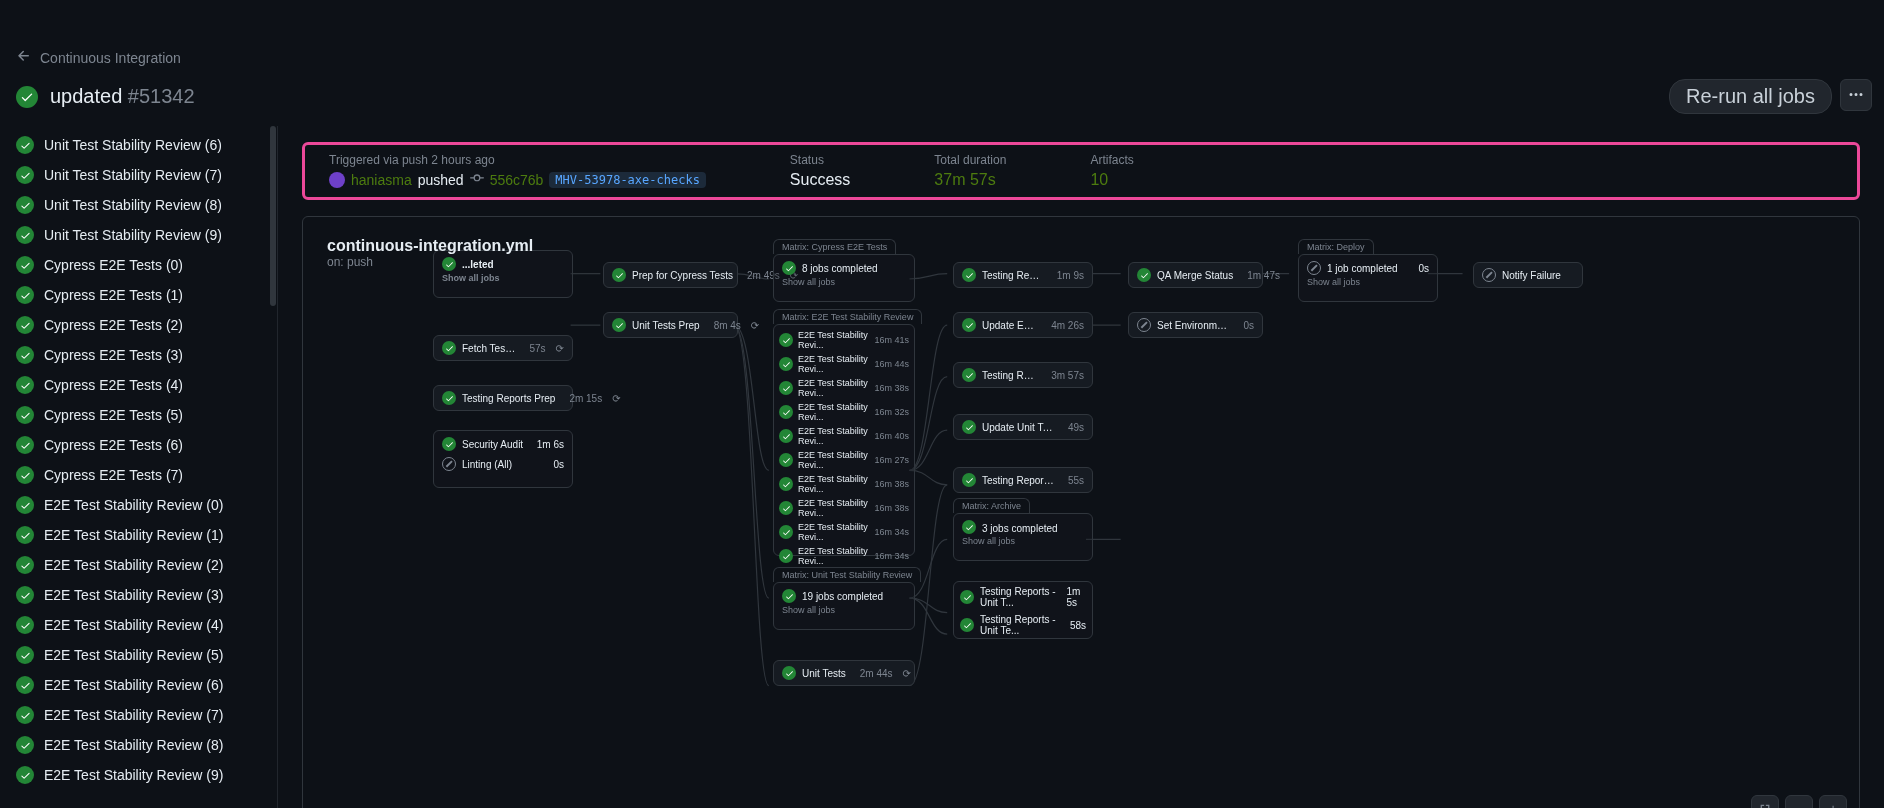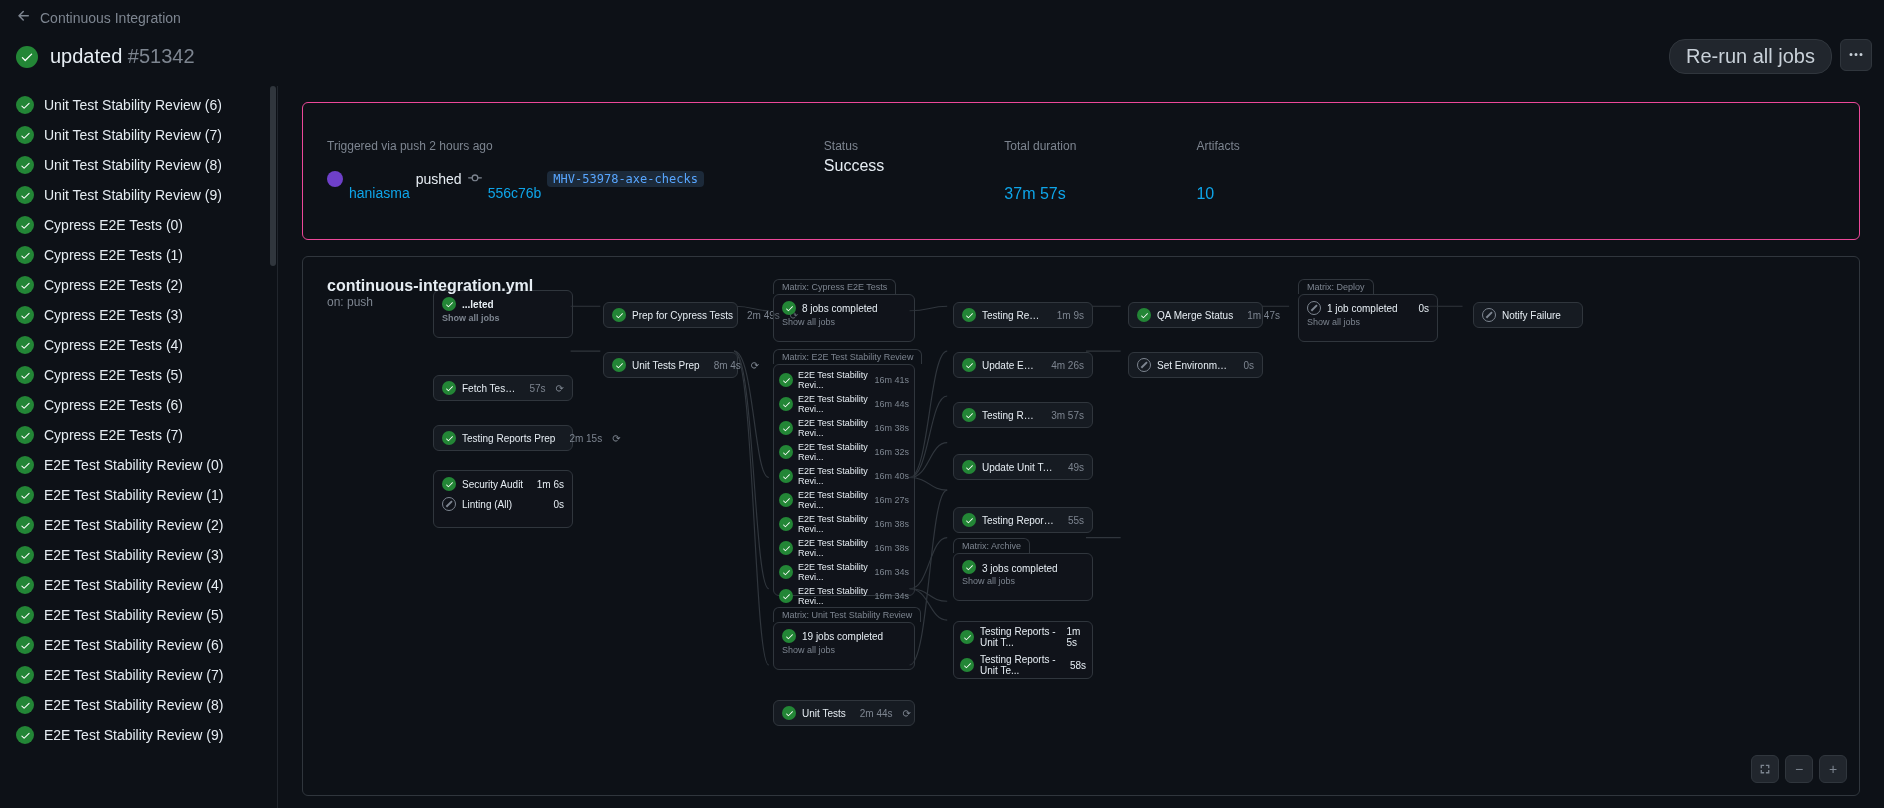--- a/index.html
+++ b/index.html
@@ -10,20 +10,21 @@
     font-size: 14px;
     width: 1884px;
     height: 808px;
     overflow: hidden;
   }
   .topbar {
     display: flex;
     align-items: center;
     padding: 8px 16px;
     gap: 8px;
+    margin-top: 40px;
   }
   .back-arrow { color: #7d8590; cursor: pointer; }
   .breadcrumb { color: #7d8590; font-size: 14px; }
   .title-row {
     display: flex;
     align-items: center;
     padding: 4px 12px 12px 16px;
     gap: 12px;
   }
   .status-badge-lg {
@@ -59,33 +60,33 @@
   .check-sm {
     width: 18px; height: 18px; border-radius: 50%;
     background: #238636; display: flex; align-items: center; justify-content: center;
     flex-shrink: 0;
   }
   .check-sm svg { width: 11px; height: 11px; }
   .content {
     flex: 1; padding: 16px 24px; overflow: hidden; display: flex; flex-direction: column; gap: 16px;
   }
   .summary-card {
-    border: 1px solid #ec4899; border-radius: 6px;
-    padding: 36px 24px; display: flex; gap: 120px;
+    border: 3px solid #ec4899; border-radius: 6px;
+    padding: 8px 24px; display: flex; gap: 84px;
   }
   .summary-col { display: flex; flex-direction: column; gap: 4px; }
   .summary-label { color: #7d8590; font-size: 12px; }
   .summary-value { font-size: 16px; }
   .trigger-line { display: flex; align-items: center; gap: 6px; flex-wrap: wrap; font-size: 14px; }
   .avatar { width: 16px; height: 16px; border-radius: 50%; background: #6e40c9; }
   .branch-tag {
     background: #1c2a3a; color: #58a6ff; padding: 1px 6px; border-radius: 4px;
     font-family: ui-monospace, monospace; font-size: 12px;
   }
-  .link { color: #0ea5e9; cursor: pointer; margin-top: 28px; }
+  .link { color: #4d7c0f; cursor: pointer; }
   .commit-icon { color: #7d8590; }
   .graph-card {
     border: 1px solid #30363d; border-radius: 6px;
     flex: 1; position: relative; overflow: hidden;
     background: #0d1117;
   }
   .graph-header {
     position: absolute; top: 20px; left: 24px; z-index: 10;
   }
   .yml-name { font-size: 16px; font-weight: 600; }

